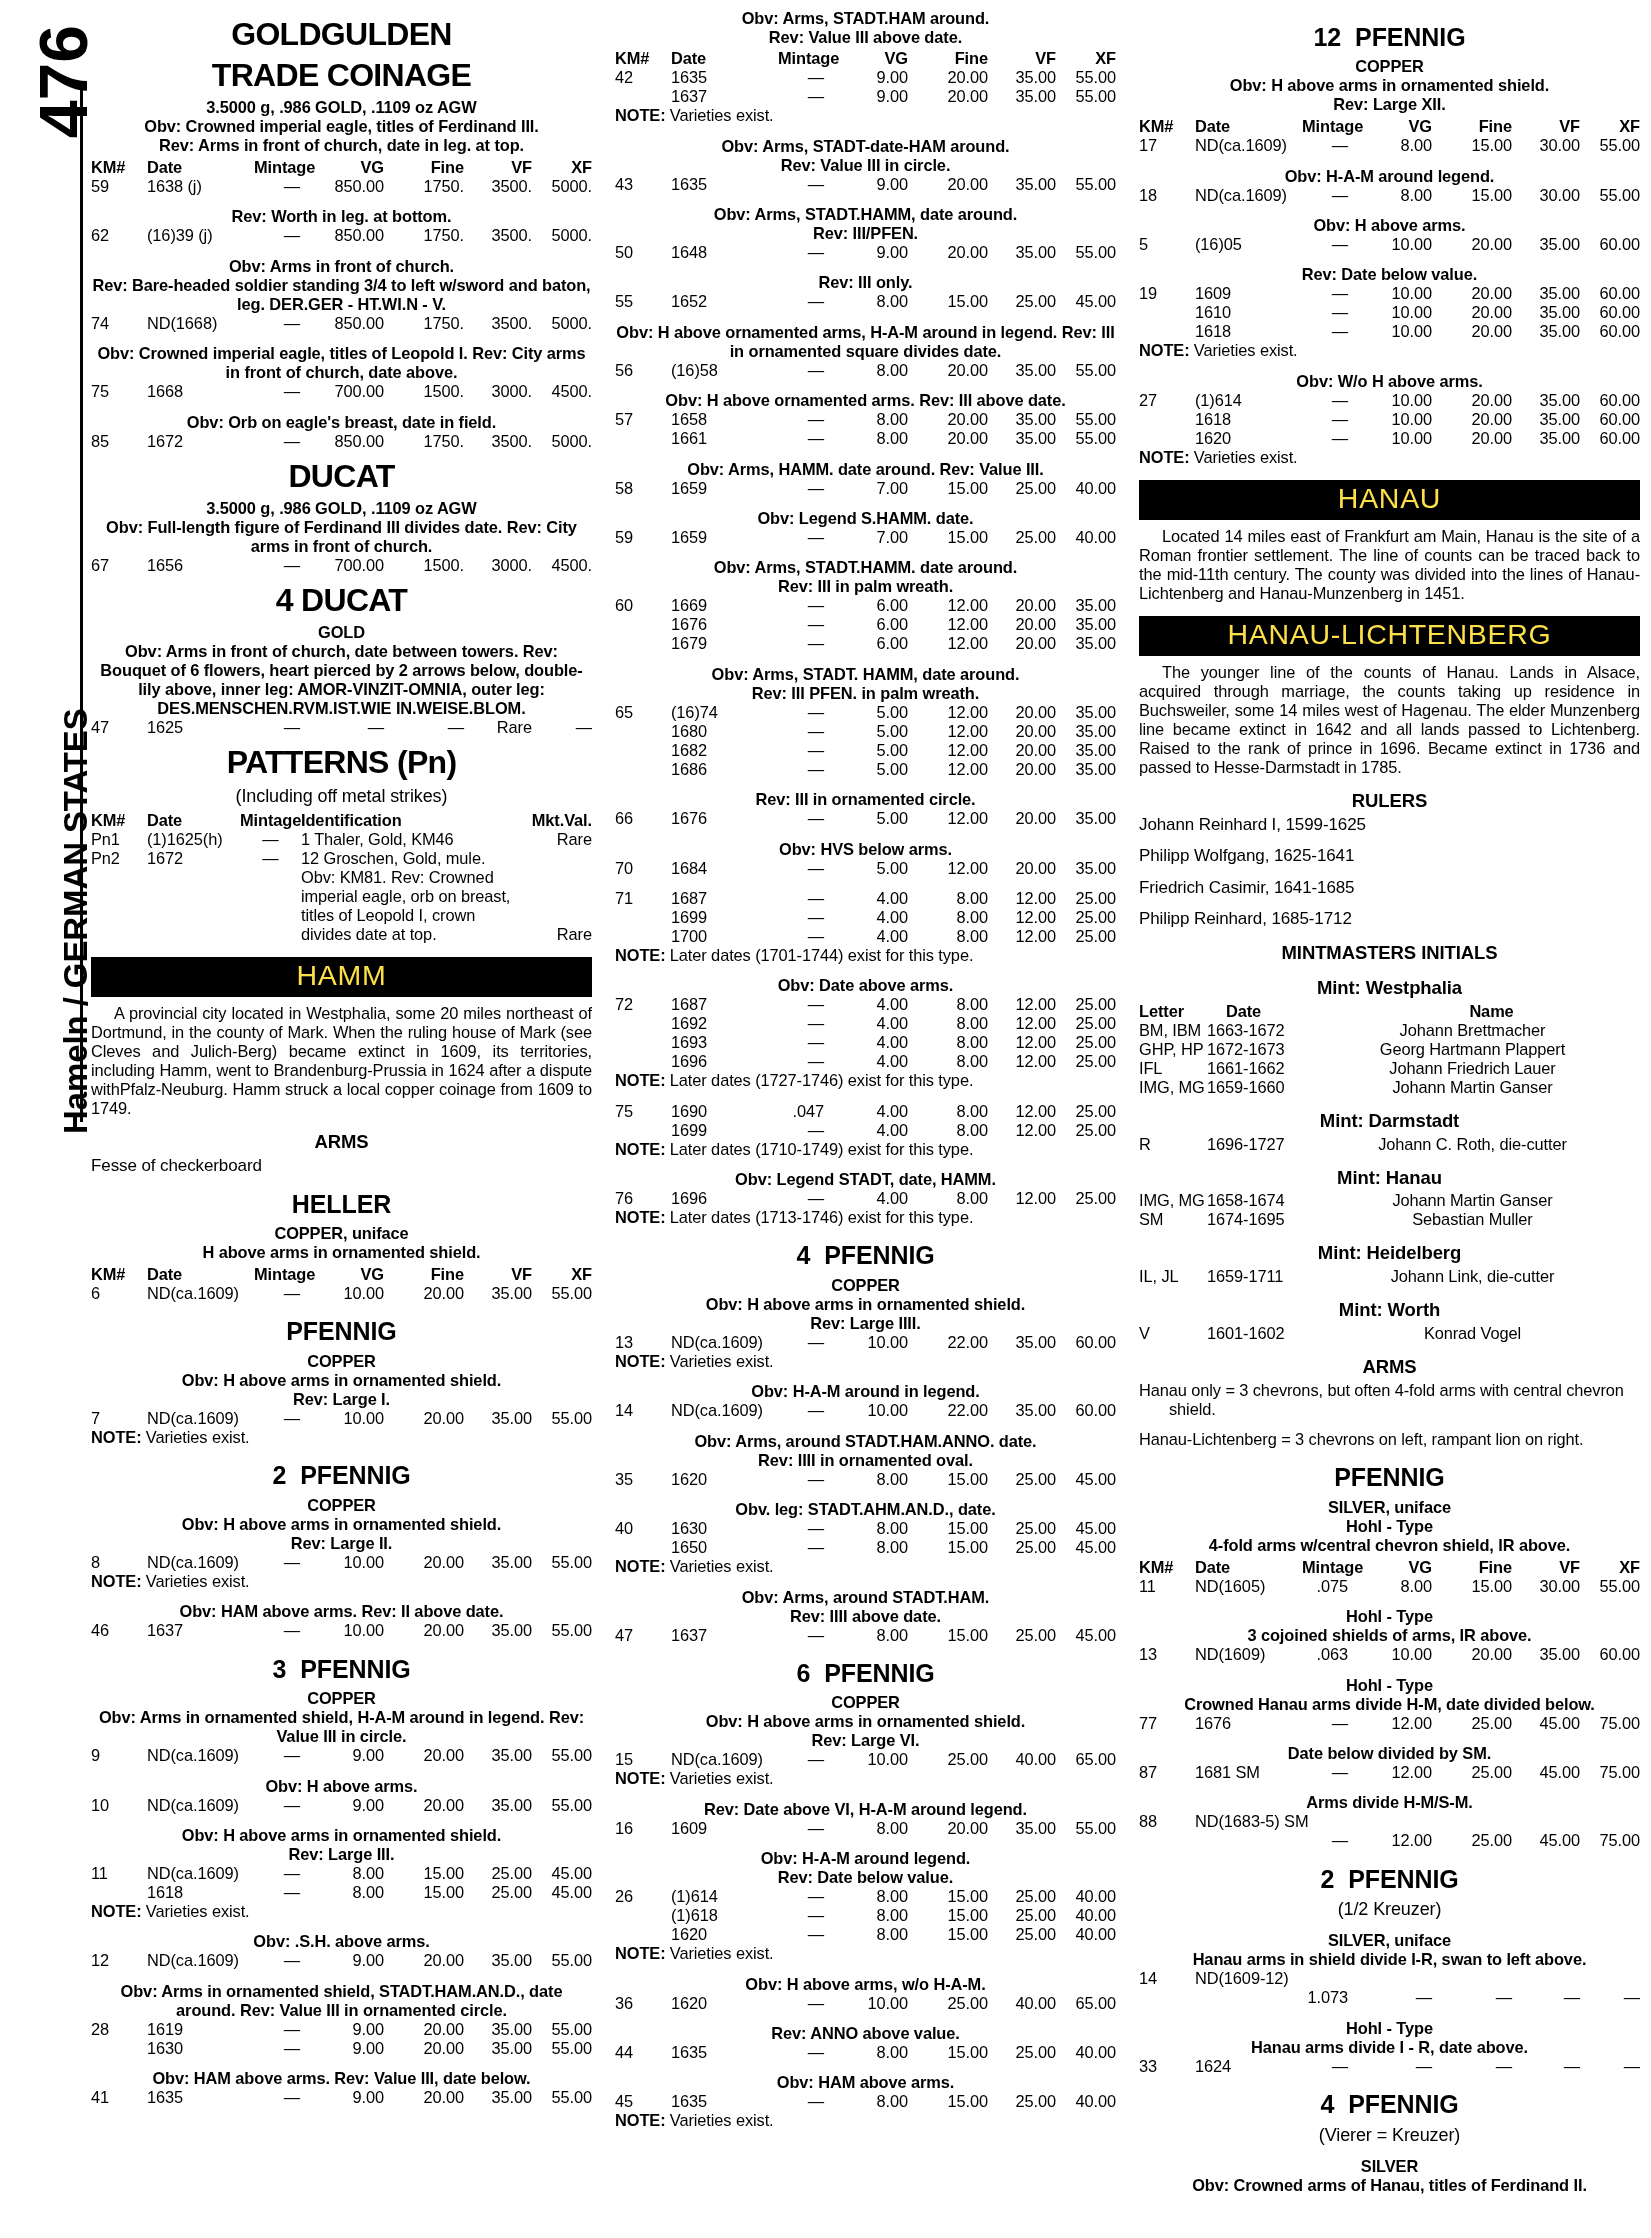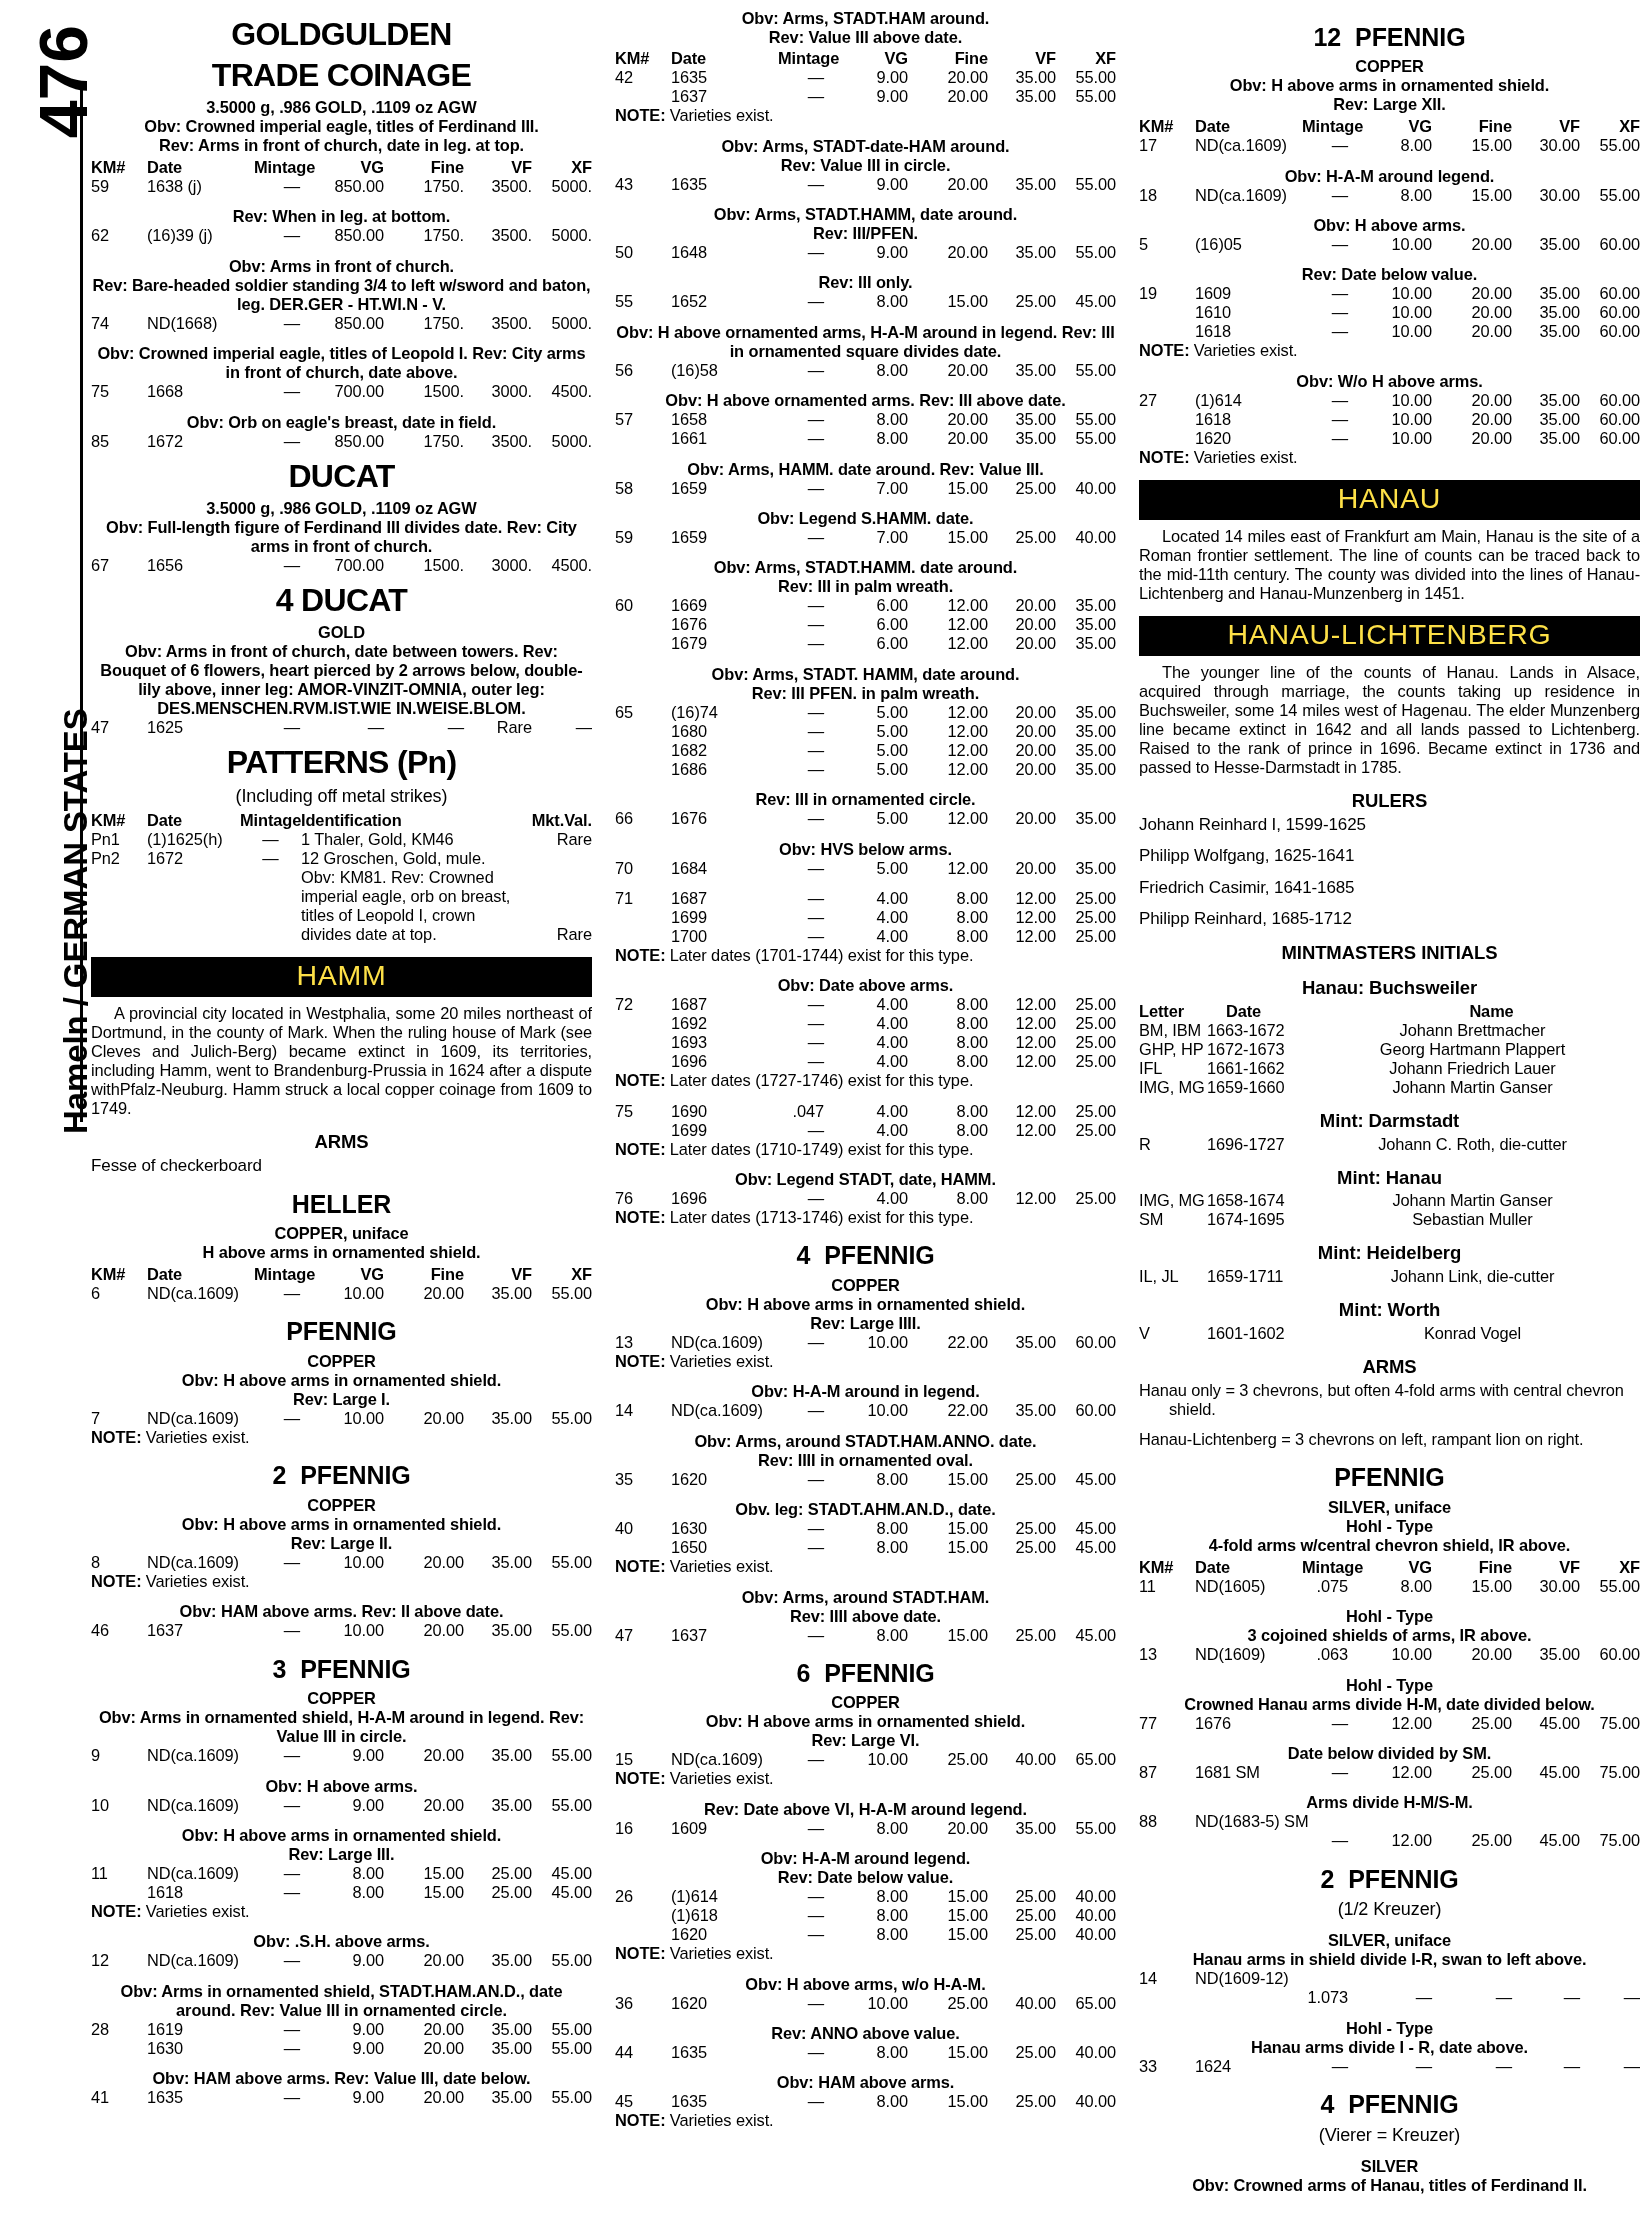--- a/index.html
+++ b/index.html
@@ -85,21 +85,21 @@
         </div>
         <div class="row">
           <span class="c-km">59</span>
           <span class="c-date">1638 (j)</span>
           <span class="c-mint">—</span>
           <span class="c-vg">850.00</span>
           <span class="c-fine">1750.</span>
           <span class="c-vf">3500.</span>
           <span class="c-xf">5000.</span>
         </div>
-        <div class="desc gap">Rev: When in leg. at bottom.</div>
+        <div class="desc gap">Rev: Worth in leg. at bottom.</div>
         <div class="row">
           <span class="c-km">62</span>
           <span class="c-date">(16)39 (j)</span>
           <span class="c-mint">—</span>
           <span class="c-vg">850.00</span>
           <span class="c-fine">1750.</span>
           <span class="c-vf">3500.</span>
           <span class="c-xf">5000.</span>
         </div>
         <div class="desc gap">Obv: Arms in front of church.</div>
@@ -877,21 +877,21 @@
         <div class="banner">HANAU</div>
         <div class="para">Located 14 miles east of Frankfurt am Main, Hanau is the site of a Roman frontier settlement. The line of counts can be traced back to the mid-11th century. The county was divided into the lines of Hanau-Lichtenberg and Hanau-Munzenberg in 1451.</div>
         <div class="banner">HANAU-LICHTENBERG</div>
         <div class="para">The younger line of the counts of Hanau. Lands in Alsace, acquired through marriage, the counts taking up residence in Buchsweiler, some 14 miles west of Hagenau. The elder Munzenberg line became extinct in 1642 and all lands passed to Lichtenberg. Raised to the rank of prince in 1696. Became extinct in 1736 and passed to Hesse-Darmstadt in 1785.</div>
         <div class="h3">RULERS</div>
         <div class="left">Johann Reinhard I, 1599-1625</div>
         <div class="left gap">Philipp Wolfgang, 1625-1641</div>
         <div class="left gap">Friedrich Casimir, 1641-1685</div>
         <div class="left gap">Philipp Reinhard, 1685-1712</div>
         <div class="h3">MINTMASTERS INITIALS</div>
-        <div class="h3">Hanau: Buchsweiler</div>
+        <div class="h3">Mint: Westphalia</div>
         <div class="mhead">
           <span class="m-letter">Letter</span>
           <span class="m-date">Date</span>
           <span class="m-name">Name</span>
         </div>
         <div class="mrow">
           <span class="m-letter">BM, IBM</span>
           <span class="m-date">1663-1672</span>
           <span class="m-name">Johann Brettmacher</span>
         </div>

